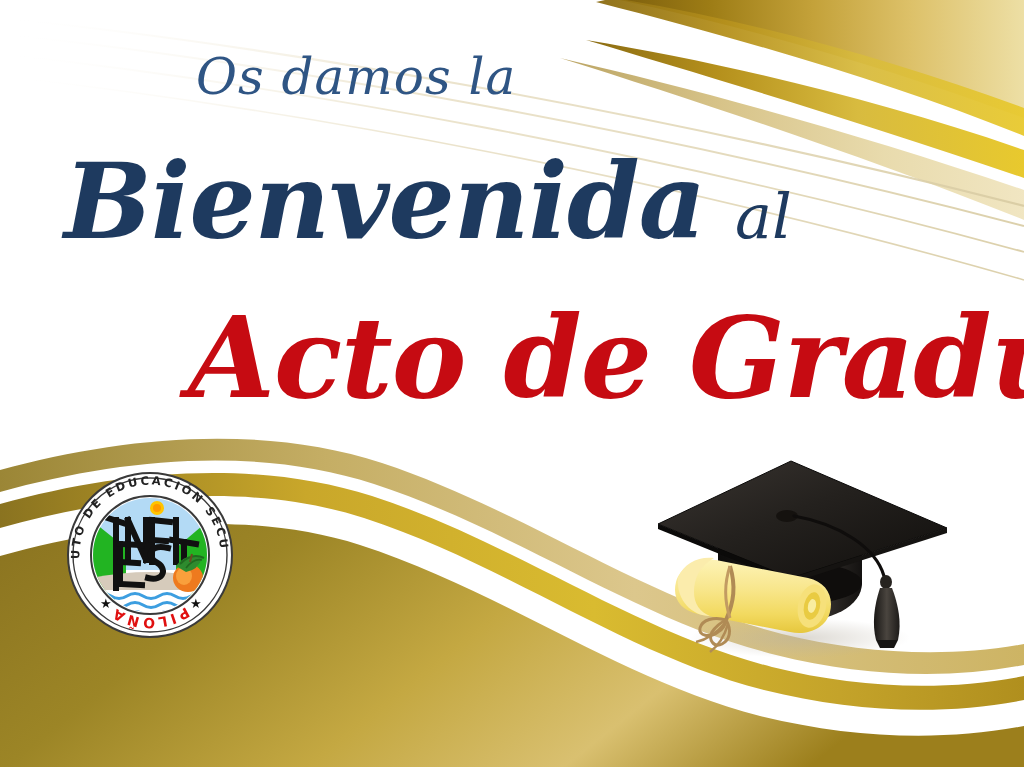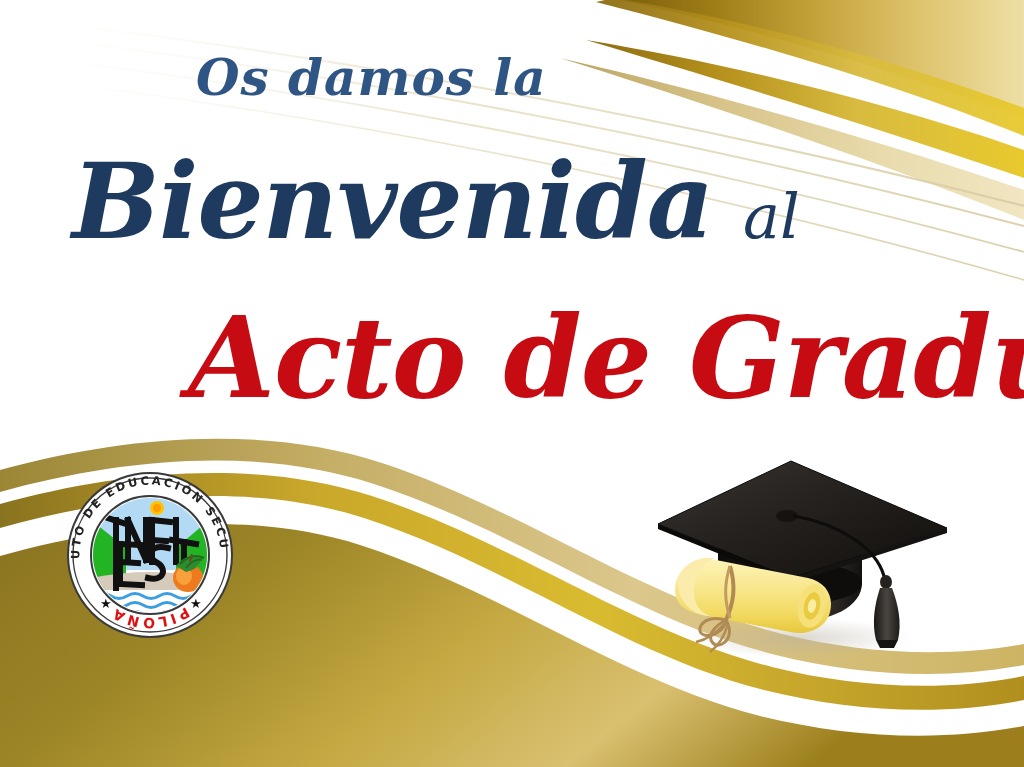--- a/index.html
+++ b/index.html
@@ -16,25 +16,25 @@
   .layer{position:absolute;left:0;top:0;width:1024px;height:767px;}
   svg.layer{display:block;}
 
   
   .txt{position:absolute;white-space:nowrap;}
   #line-os{
     left:196px;top:48px;
     font-size:50px;
     color:#2f5584;
     font-family:"DejaVu Serif", serif;
-    font-style:italic;font-weight:700;
+    font-style:italic;font-weight:400;
     letter-spacing:1px;
   }
   #line-bienvenida-wrap{
-    left:72px;top:150px;
+    left:64px;top:150px;
     display:flex;align-items:baseline;
   }
   #word-bienvenida{
     font-size:104px;
     color:#1e3a5f;
     font-family:"DejaVu Serif", serif;
     font-style:italic;font-weight:700;
     line-height:1;
     letter-spacing:-1px;
   }

